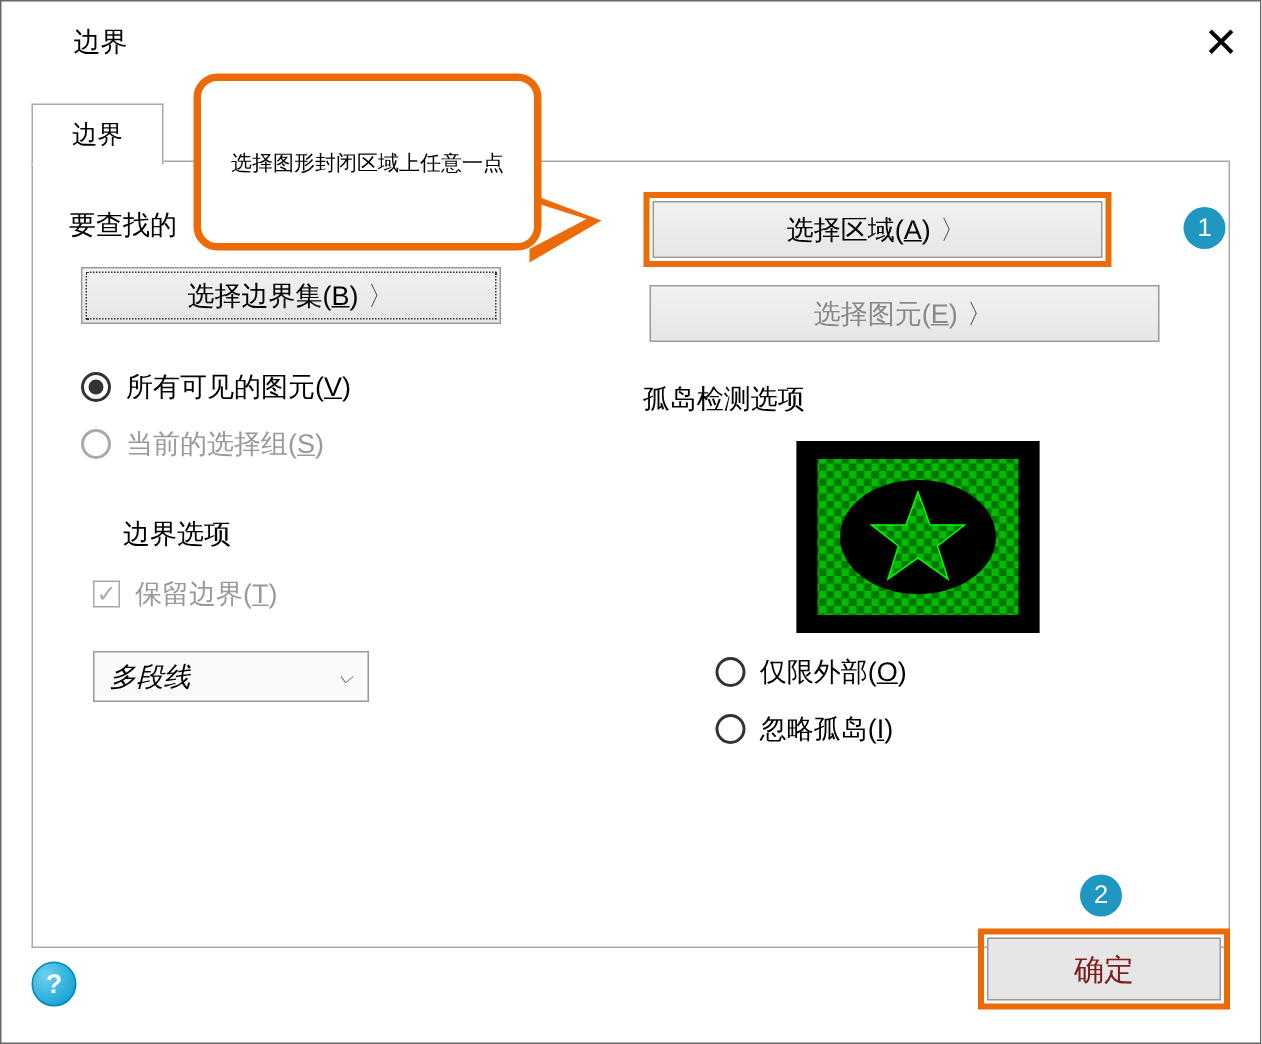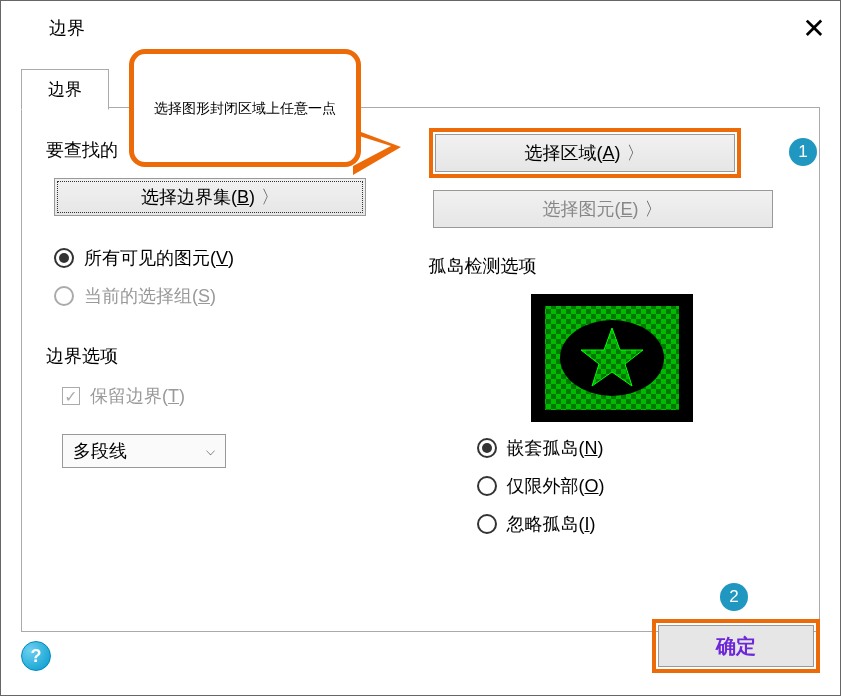--- a/index.html
+++ b/index.html
@@ -36,21 +36,21 @@
   background: #fff;
 }
 .columns { display: flex; height: 100%; padding: 20px 24px; gap: 16px; }
 .col { flex: 1; position: relative; }
 .section-header { font-size: 18px; margin: 10px 0 16px 0; }
 .btn {
   display: flex;
   align-items: center;
   justify-content: center;
   gap: 6px;
-  width: 312px;
+  width: 280px;
   height: 38px;
   background: linear-gradient(#f1f1f1, #e6e6e6);
   border: 1px solid #999;
   cursor: pointer;
   font-size: 18px;
 }
 .btn .chev { font-size: 18px; color: #555; }
 .btn.disabled { color: #888; }
 .btn.focused { outline: 1px dotted #333; outline-offset: -4px; }
 .highlight-box { border: 4px solid #ec6b08; padding: 2px; display: inline-block; }
@@ -63,35 +63,35 @@
 .radio.checked::after { content: ""; width: 10px; height: 10px; background: #333; border-radius: 50%; }
 .radio.disabled { border-color: #aaa; }
 .check {
   width: 18px; height: 18px; border: 1px solid #aaa; display: inline-flex;
   align-items: center; justify-content: center; color: #aaa; font-size: 16px;
 }
 .disabled-text { color: #999; }
 .underline { text-decoration: underline; }
 .field-row { display: flex; align-items: center; gap: 14px; margin-top: 26px; font-size: 18px; }
 .select {
-  width: 164px; height: 34px; border: 1px solid #999;
+  width: 184px; height: 34px; border: 1px solid #999;
   display: flex; align-items: center; justify-content: space-between;
-  padding: 0 10px; background: #fafafa; cursor: pointer;
+  padding: 0 10px; background: #fafafa; cursor: pointer; font-style: italic;
 }
 .select .caret { font-size: 12px; color: #555; }
 .island-preview {
   width: 162px; height: 128px; background: #000; margin: 0 auto 14px auto;
   display: flex; align-items: center; justify-content: center; position: relative;
 }
 .footer-btns { position: absolute; right: 0; bottom: 4px; display: flex; gap: 20px; align-items: center; }
 .footer-btn {
   width: 156px; height: 42px; background: #e6e6e6; border: 1px solid #999;
   display: flex; align-items: center; justify-content: center; font-size: 20px; cursor: pointer;
 }
-.footer-btn.disabled { color: #6d28d9; font-weight: bold; }
+.footer-btn.disabled { color: #7f1d1d; }
 .help-circle {
   position: absolute; left: 0; bottom: 6px;
   width: 30px; height: 30px; border-radius: 50%;
   background: radial-gradient(circle at 30% 30%, #6dd0f0, #0099cc);
   color: #fff; display: flex; align-items: center; justify-content: center;
   font-weight: bold; font-size: 18px; cursor: pointer;
   border: 1px solid #0088bb;
 }
 .callout {
   position: absolute; left: 128px; top: 48px;
@@ -167,21 +167,21 @@
 
             <div class="radio-row" style="margin-top:30px;">
               <span class="radio checked"></span>
               <span><span>所有可见的图元</span>(<span class="underline">V</span>)</span>
             </div>
             <div class="radio-row disabled-text">
               <span class="radio disabled"></span>
               <span><span>当前的选择组</span>(<span class="underline">S</span>)</span>
             </div>
 
-            <div class="section-header" style="margin-top:36px;">边界选项</div>
+            <div class="section-header" style="margin-top:36px;margin-left:36px;">边界选项</div>
 
             <div class="check-row disabled-text" style="margin-left:16px;">
               <span class="check">✓</span>
               <span><span>保留边界</span>(<span class="underline">T</span>)</span>
             </div>
 
             <div class="field-row" style="margin-left:16px;">
               <div class="select">
                 <span>多段线</span>
                 <span class="caret">⌵</span>
@@ -218,24 +218,20 @@
                 </defs>
                 <rect x="0" y="0" width="162" height="128" fill="#000"></rect>
                 <rect x="14" y="12" width="134" height="104" fill="url(#chk)"></rect>
                 <ellipse cx="81" cy="64" rx="52" ry="38" fill="#000"></ellipse>
                 <polygon points="81,34 89,56 112,56 94,70 101,92 81,78 61,92 68,70 50,56 73,56" fill="url(#chk)" stroke="#00ff00" stroke-width="1"></polygon>
               </svg>
             </div>
 
             <div class="radio-stack">
               <div class="radio-row">
-                <span class="radio checked"></span>
-                <span><span>嵌套孤岛</span>(<span class="underline">N</span>)</span>
-              </div>
-              <div class="radio-row">
                 <span class="radio"></span>
                 <span><span>仅限外部</span>(<span class="underline">O</span>)</span>
               </div>
               <div class="radio-row">
                 <span class="radio"></span>
                 <span><span>忽略孤岛</span>(<span class="underline">I</span>)</span>
               </div>
             </div>
           </div>
         </div>

